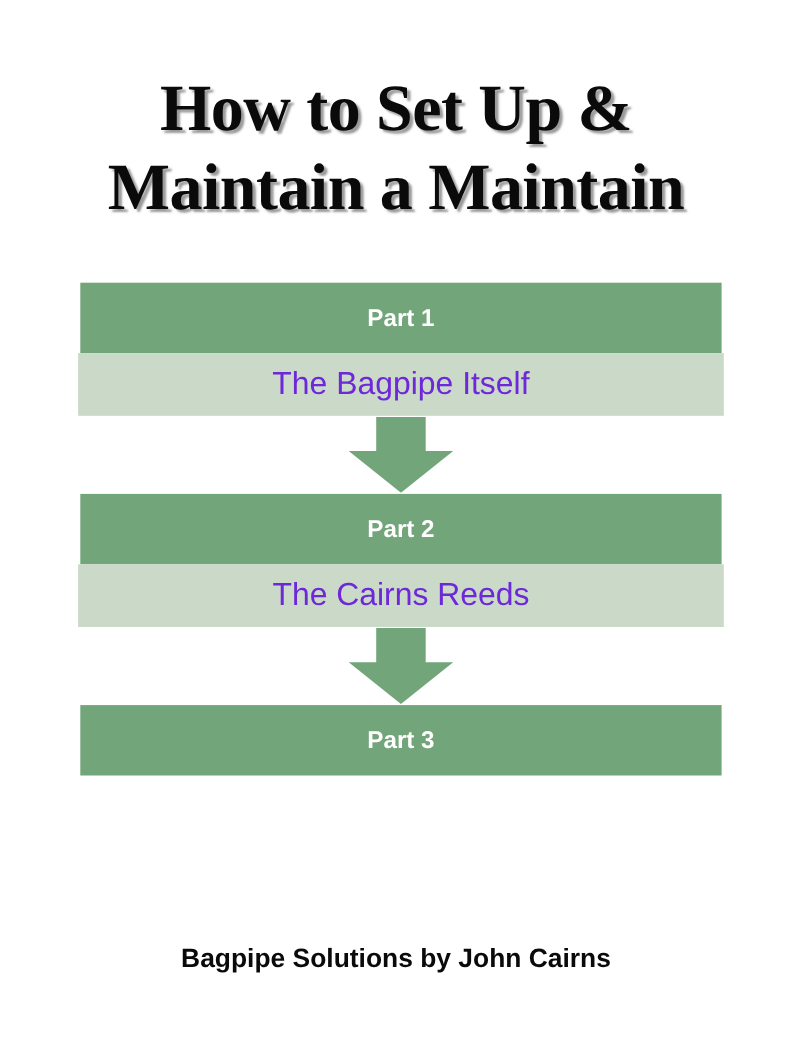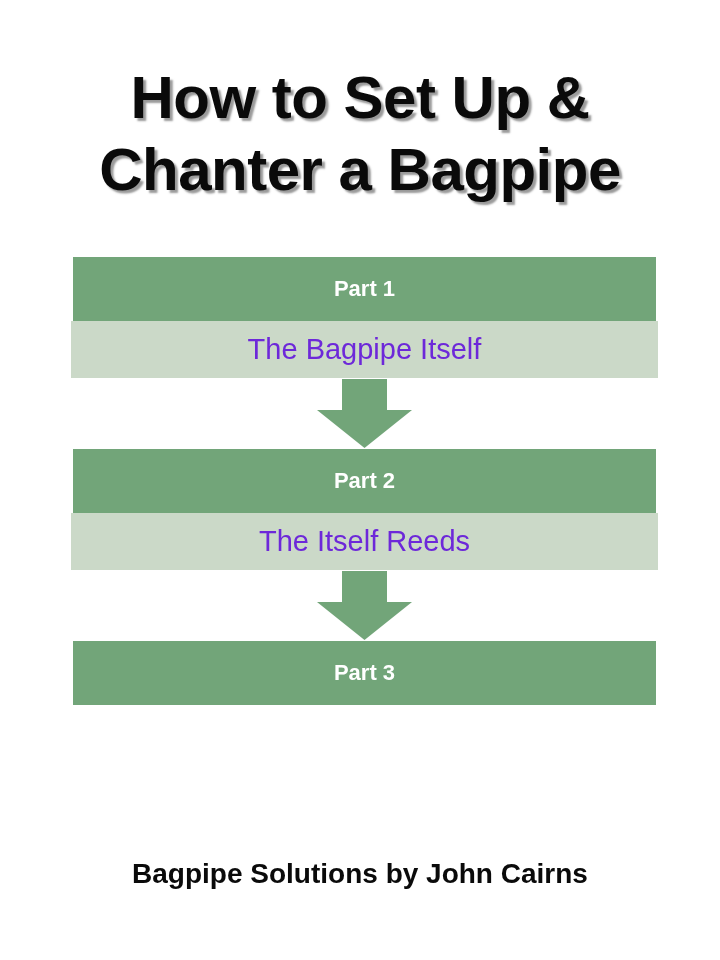--- a/index.html
+++ b/index.html
@@ -24,21 +24,21 @@
 
   
   .title-block {
     position: absolute;
     top: 62px;
     left: 0;
     width: 720px;
     text-align: center;
   }
   .title-line {
-    font-family: Liberation Sans, sans-serif;
+    font-family: Liberation Serif, serif;
     font-weight: bold;
     font-size: 60px;
     line-height: 72px;
     letter-spacing: -0.5px;
     color: #0a0a0a;
     text-shadow: 3px 3px 2px rgba(120,120,120,0.75);
     white-space: nowrap;
   }
 
   
@@ -102,33 +102,33 @@
   .footer {
     position: absolute;
     top: 860px;
     left: 0;
     width: 720px;
     text-align: center;
   }
   .footer-label {
     font-family: "Liberation Sans", sans-serif;
     font-weight: bold;
-    font-size: 28px;
+    font-size: 24px;
     color: #0a0a0a;
     line-height: 1;
   }
 </style>
 </head>
 <body>
 
 <div class="page">
 
   <div class="title-block">
     <div class="title-line">How to Set Up &amp;</div>
-    <div class="title-line">Chanter a Bagpipe</div>
+    <div class="title-line">Maintain a Maintain</div>
   </div>
 
   <div class="flow">
 
     <div class="part">
       <div class="part-header">
         <span class="part-header-label">Part 1</span>
       </div>
       <div class="part-body">
         <span class="part-body-label">The Bagpipe Itself</span>
@@ -139,21 +139,21 @@
       <svg width="95" height="69" viewBox="0 0 95 69">
         <polygon points="25,0 70,0 70,31 95,31 47.5,69 0,31 25,31" fill="#72A579"></polygon>
       </svg>
     </div>
 
     <div class="part">
       <div class="part-header">
         <span class="part-header-label">Part 2</span>
       </div>
       <div class="part-body">
-        <span class="part-body-label">The Itself Reeds</span>
+        <span class="part-body-label">The Cairns Reeds</span>
       </div>
     </div>
 
     <div class="connector">
       <svg width="95" height="69" viewBox="0 0 95 69">
         <polygon points="25,0 70,0 70,31 95,31 47.5,69 0,31 25,31" fill="#72A579"></polygon>
       </svg>
     </div>
 
     <div class="part">

